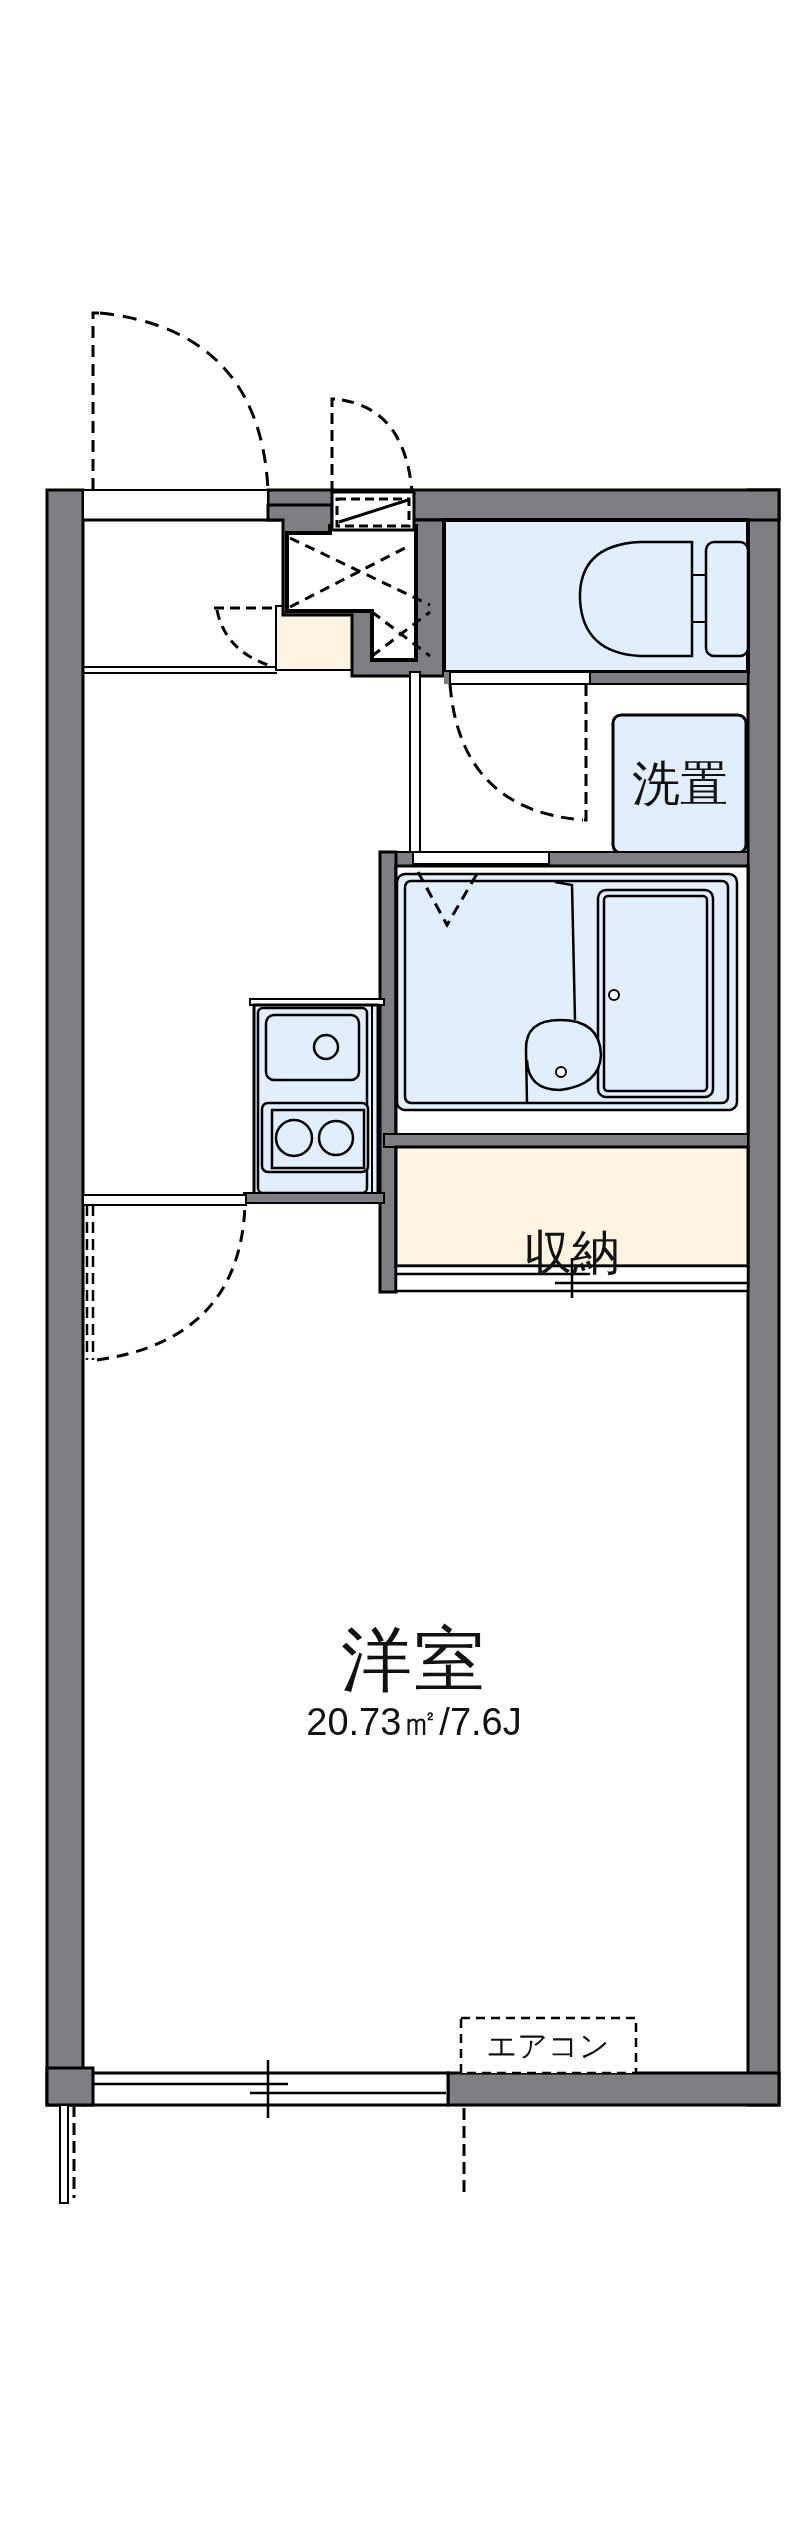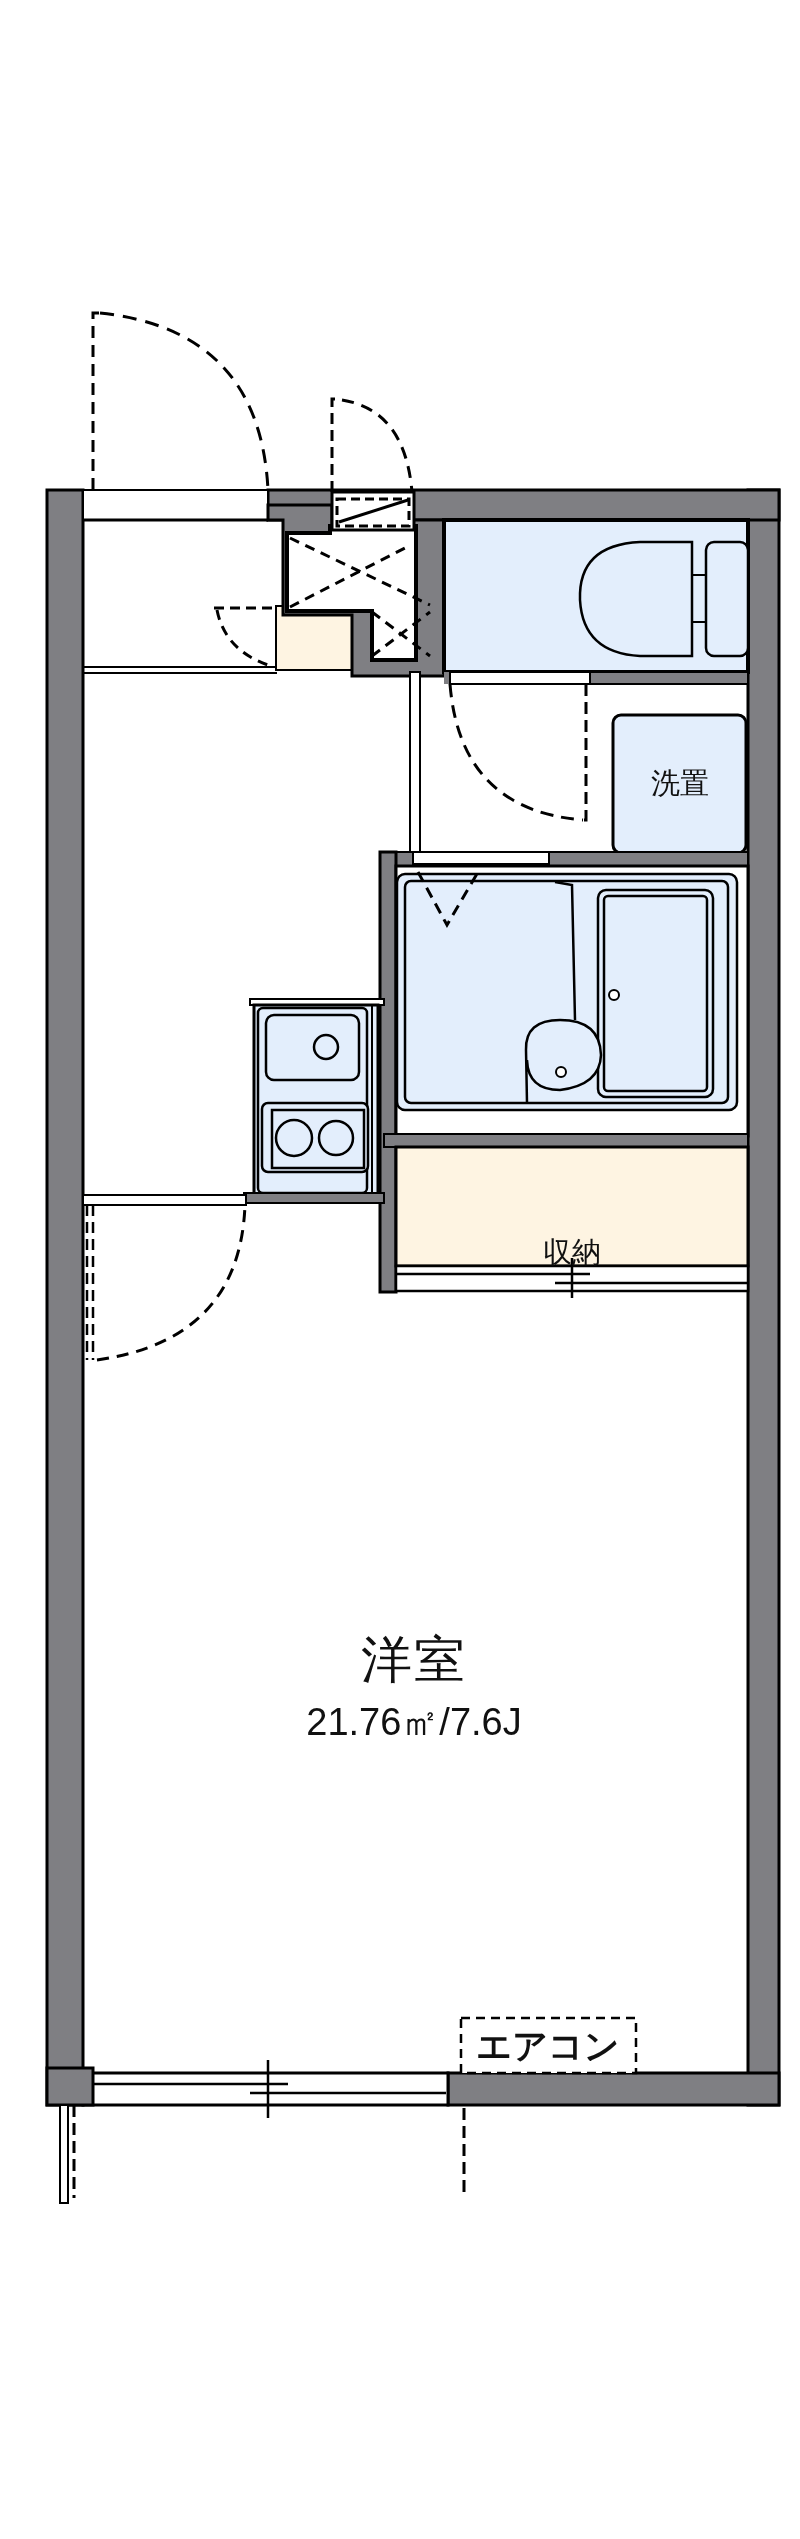--- a/index.html
+++ b/index.html
@@ -1,22 +1,22 @@
 <!DOCTYPE html>
 <html><head>
 <meta charset="utf-8">
 <style>
   html, body { margin:0; padding:0; background:#ffffff; }
   body { width:800px; height:2539px; position:relative; overflow:hidden; }
   svg { position:absolute; left:0; top:0; }
   .lbl { position:absolute; font-family:"DejaVu Sans", sans-serif; color:#111; white-space:nowrap; transform:translate(-50%,-50%); }
-  .room-name { font-size:51px; letter-spacing:2px; }
+  .room-name { font-size:71px; letter-spacing:2px; }
   .room-area { font-size:38px; font-family:"Liberation Sans", sans-serif; }
-  .small-name { font-size:29px; }
-  .ac-name { font-size:35px;font-weight:bold; }
+  .small-name { font-size:48px; }
+  .ac-name { font-size:30px; }
 </style>
 </head>
 <body>
 
 <svg width="800" height="2539" viewBox="0 0 800 2539">
 
   <g fill="#7f7f83" stroke="#000" stroke-width="3">
 
     <rect x="47" y="490" width="36" height="1615"></rect>
 
@@ -135,14 +135,14 @@
     <line x1="74" y1="2105" x2="74" y2="2198" stroke="#000" stroke-width="3" stroke-dasharray="12 6"></line>
     <line x1="464" y1="2108" x2="464" y2="2198" stroke="#000" stroke-width="3" stroke-dasharray="12 6"></line>
   </g>
 
   <rect x="461" y="2018" width="175" height="55" fill="#fff" stroke="#000" stroke-width="2.5" stroke-dasharray="9 6"></rect>
 </svg>
 
 <div class="lbl small-name" style="left:680px; top:784px;">洗置</div>
 <div class="lbl small-name" style="left:572px; top:1253px;">収納</div>
 <div class="lbl room-name" style="left:414px; top:1660px;">洋室</div>
-<div class="lbl room-area" style="left:414px; top:1722px;">21.76㎡/7.6J</div>
+<div class="lbl room-area" style="left:414px; top:1722px;">20.73㎡/7.6J</div>
 <div class="lbl ac-name" style="left:548px; top:2046px;">エアコン</div>
 
 </body></html>

